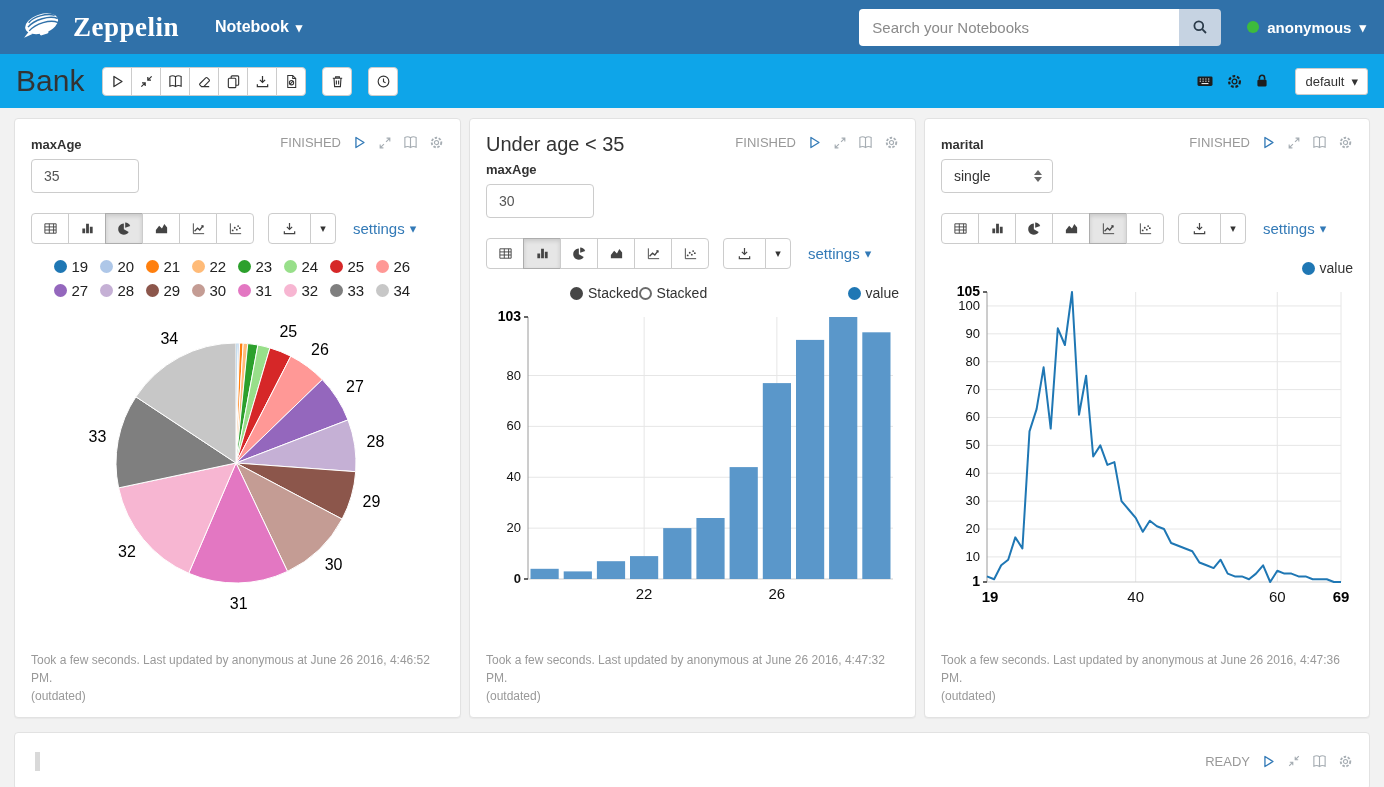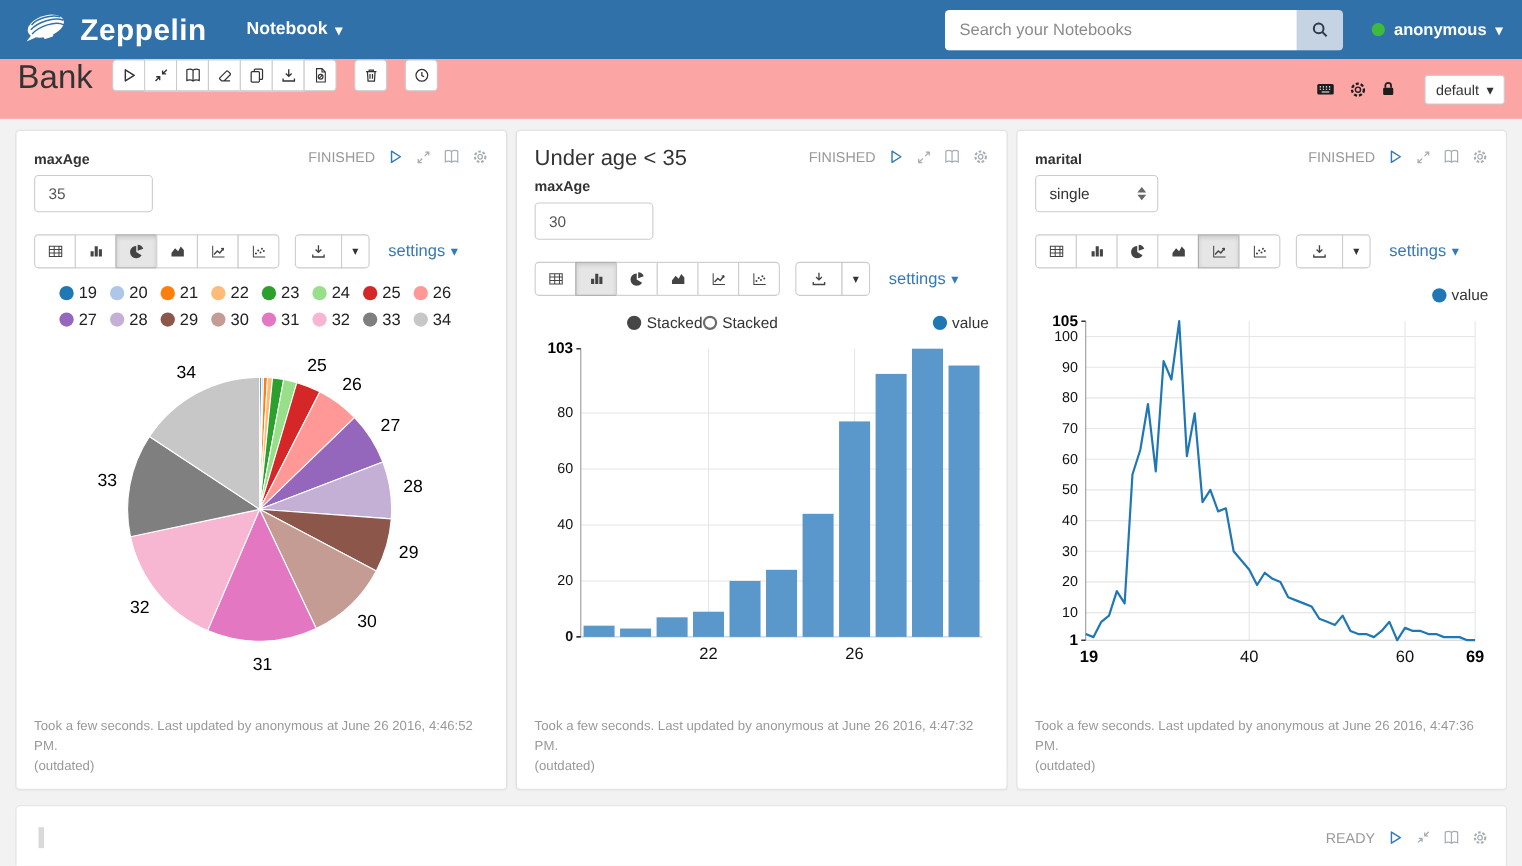--- a/index.html
+++ b/index.html
@@ -3,31 +3,31 @@
 <meta charset="utf-8">
 <style>
   *{box-sizing:border-box;margin:0;padding:0}
   html,body{width:1384px;height:787px;overflow:hidden}
   body{font-family:"Liberation Sans",sans-serif;background:#f2f2f2;color:#333}
   svg{display:block}
   
   .navbar{height:54px;background:#3071a9;display:flex;align-items:center;justify-content:space-between;padding:0 18px}
   .nav-left,.nav-right{display:flex;align-items:center}
   .brand-link{display:flex;align-items:center;cursor:pointer}
-  .brand{font-family:Liberation Sans, sans-serif;font-weight:700;font-size:27px;color:#fff;margin-left:9px;letter-spacing:.5px}
+  .brand{font-family:Liberation Serif, serif;font-weight:700;font-size:27px;color:#fff;margin-left:9px;letter-spacing:.5px}
   .nav-item{color:#fff;font-size:16px;font-weight:700;margin-left:36px;display:flex;align-items:center;gap:7px;cursor:pointer}
   .caret-glyph{font-size:13px;line-height:1}
   .searchbox{display:flex;height:37px;border-radius:4px;overflow:hidden}
   .searchbox input{width:320px;border:none;outline:none;padding:0 13px;font-size:15px;font-family:inherit;color:#333}
   .searchbox input::placeholder{color:#8a8a8a}
   .searchbox button{width:42px;border:none;background:#c6d3e2;display:flex;align-items:center;justify-content:center;color:#2b3b4a;cursor:pointer}
   .user{display:flex;align-items:center;gap:8px;color:#fff;font-weight:700;font-size:15px;margin-left:26px;cursor:pointer}
   .status-dot{width:12px;height:12px;border-radius:50%;background:#3dbb3d}
   
-  .note-head{height:54px;background:#fca5a5;display:flex;padding:0 16px}
+  .note-head{height:54px;background:#0ea5e9;display:flex;align-items:center;padding:0 16px}
   .note-title{font-size:30px;font-weight:400;color:#333;margin-right:18px}
   .btn{height:29px;min-width:30px;background:#fff;border:1px solid #ccc;display:inline-flex;align-items:center;justify-content:center;color:#333;cursor:pointer;padding:0 6px}
   .btn-group{display:flex}
   .btn-group .btn+.btn{margin-left:-1px}
   .btn-group .btn:first-child{border-radius:4px 0 0 4px}
   .btn-group .btn:last-child{border-radius:0 4px 4px 0}
   .btn.single{border-radius:4px;margin-left:16px}
   .head-right{margin-left:auto;display:flex;align-items:center;gap:11px;color:#1d1d1d}
   .plain-icon{display:inline-flex;cursor:pointer}
   .select-btn{height:27px;border:1px solid #ccc;border-radius:3px;background:#fff;font-size:13px;padding:0 9px;display:flex;align-items:center;gap:7px;color:#333;cursor:pointer;margin-left:14px}

